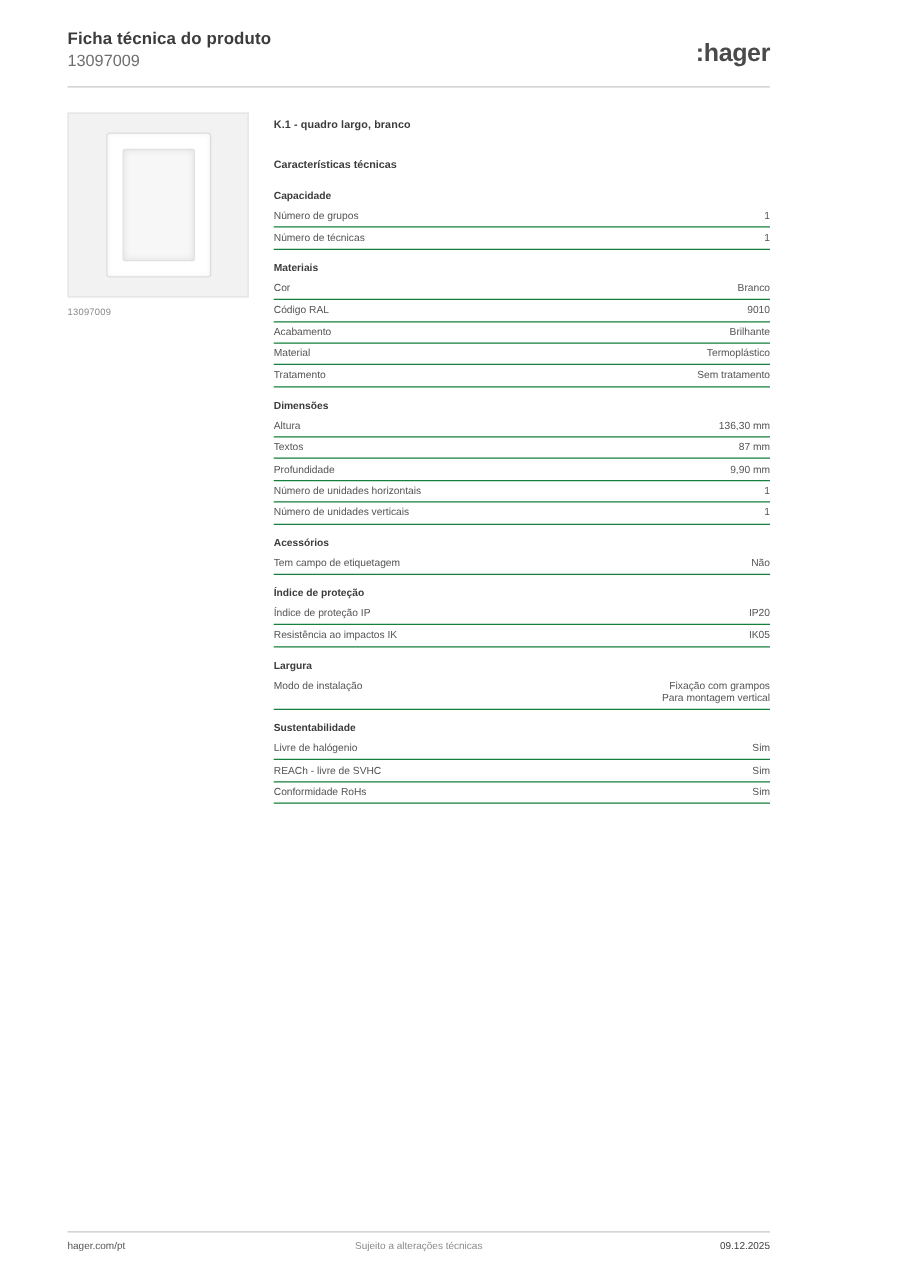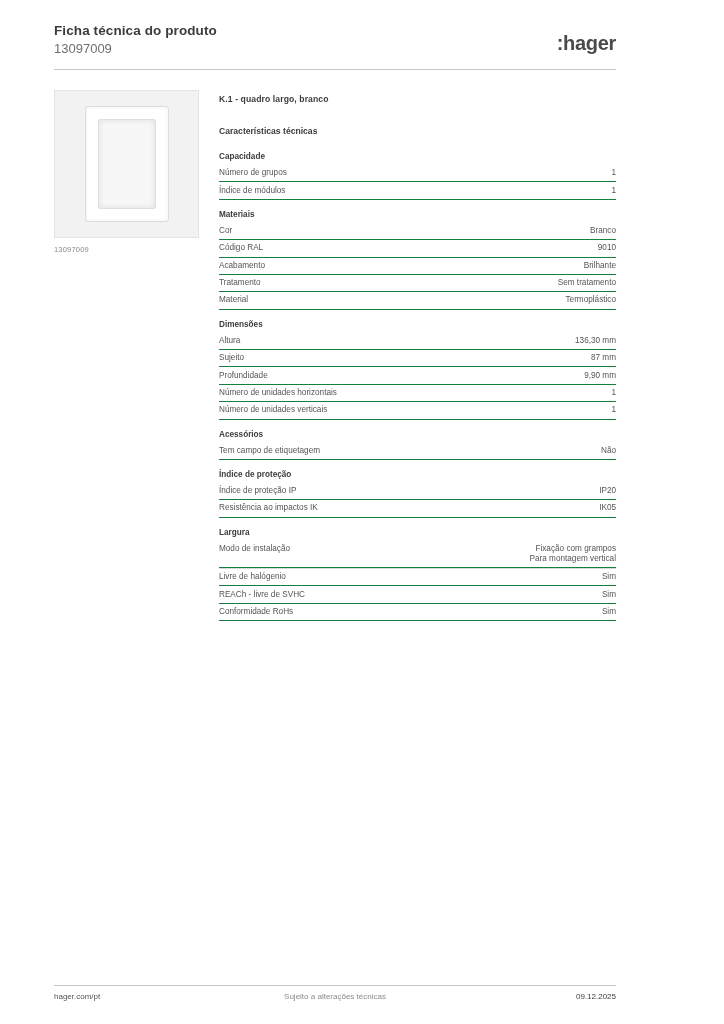--- a/index.html
+++ b/index.html
@@ -223,55 +223,55 @@
     <div class="product-name">K.1 - quadro largo, branco</div>
     <div class="spec-heading">Características técnicas</div>
     <div id="groups-container">
         <div class="group">
           <div class="group-title">Capacidade</div>
           <div class="row">
             <span class="label">Número de grupos</span>
             <span class="value">1</span>
           </div>
           <div class="row">
-            <span class="label">Índice de módulos</span>
+            <span class="label">Número de técnicas</span>
             <span class="value">1</span>
           </div>
         </div>
         <div class="group">
           <div class="group-title">Materiais</div>
           <div class="row">
             <span class="label">Cor</span>
             <span class="value">Branco</span>
           </div>
           <div class="row">
             <span class="label">Código RAL</span>
             <span class="value">9010</span>
           </div>
           <div class="row">
             <span class="label">Acabamento</span>
             <span class="value">Brilhante</span>
           </div>
           <div class="row">
+            <span class="label">Material</span>
+            <span class="value">Termoplástico</span>
+          </div>
+          <div class="row">
             <span class="label">Tratamento</span>
             <span class="value">Sem tratamento</span>
           </div>
-          <div class="row">
-            <span class="label">Material</span>
-            <span class="value">Termoplástico</span>
-          </div>
         </div>
         <div class="group">
           <div class="group-title">Dimensões</div>
           <div class="row">
             <span class="label">Altura</span>
             <span class="value">136,30 mm</span>
           </div>
           <div class="row">
-            <span class="label">Sujeito</span>
+            <span class="label">Textos</span>
             <span class="value">87 mm</span>
           </div>
           <div class="row">
             <span class="label">Profundidade</span>
             <span class="value">9,90 mm</span>
           </div>
           <div class="row">
             <span class="label">Número de unidades horizontais</span>
             <span class="value">1</span>
           </div>
@@ -300,20 +300,21 @@
         </div>
         <div class="group">
           <div class="group-title">Largura</div>
           <div class="row">
             <span class="label">Modo de instalação</span>
             <span class="value">Fixação com grampos
 Para montagem vertical</span>
           </div>
         </div>
         <div class="group">
+          <div class="group-title">Sustentabilidade</div>
           <div class="row">
             <span class="label">Livre de halógenio</span>
             <span class="value">Sim</span>
           </div>
           <div class="row">
             <span class="label">REACh - livre de SVHC</span>
             <span class="value">Sim</span>
           </div>
           <div class="row">
             <span class="label">Conformidade RoHs</span>

